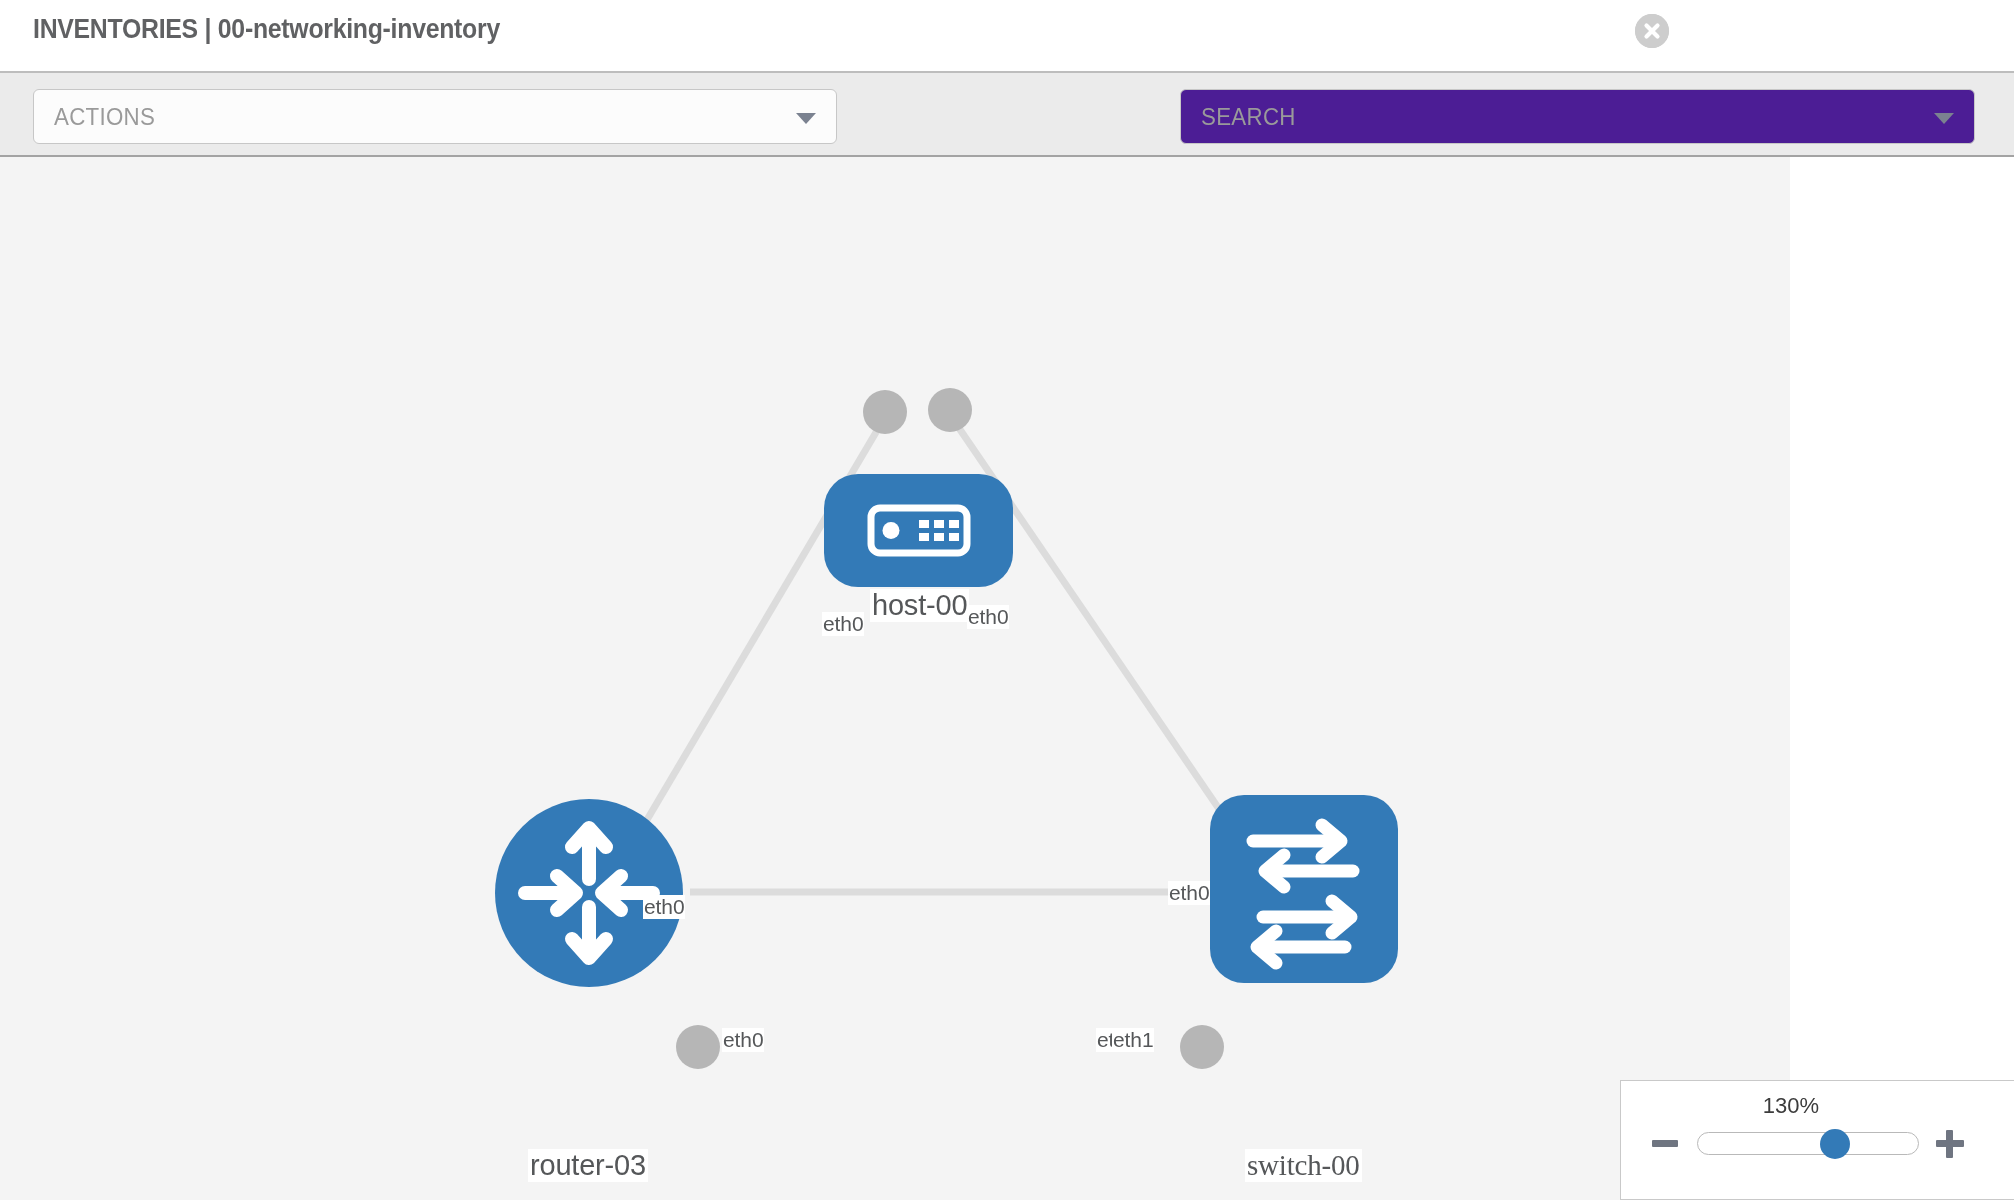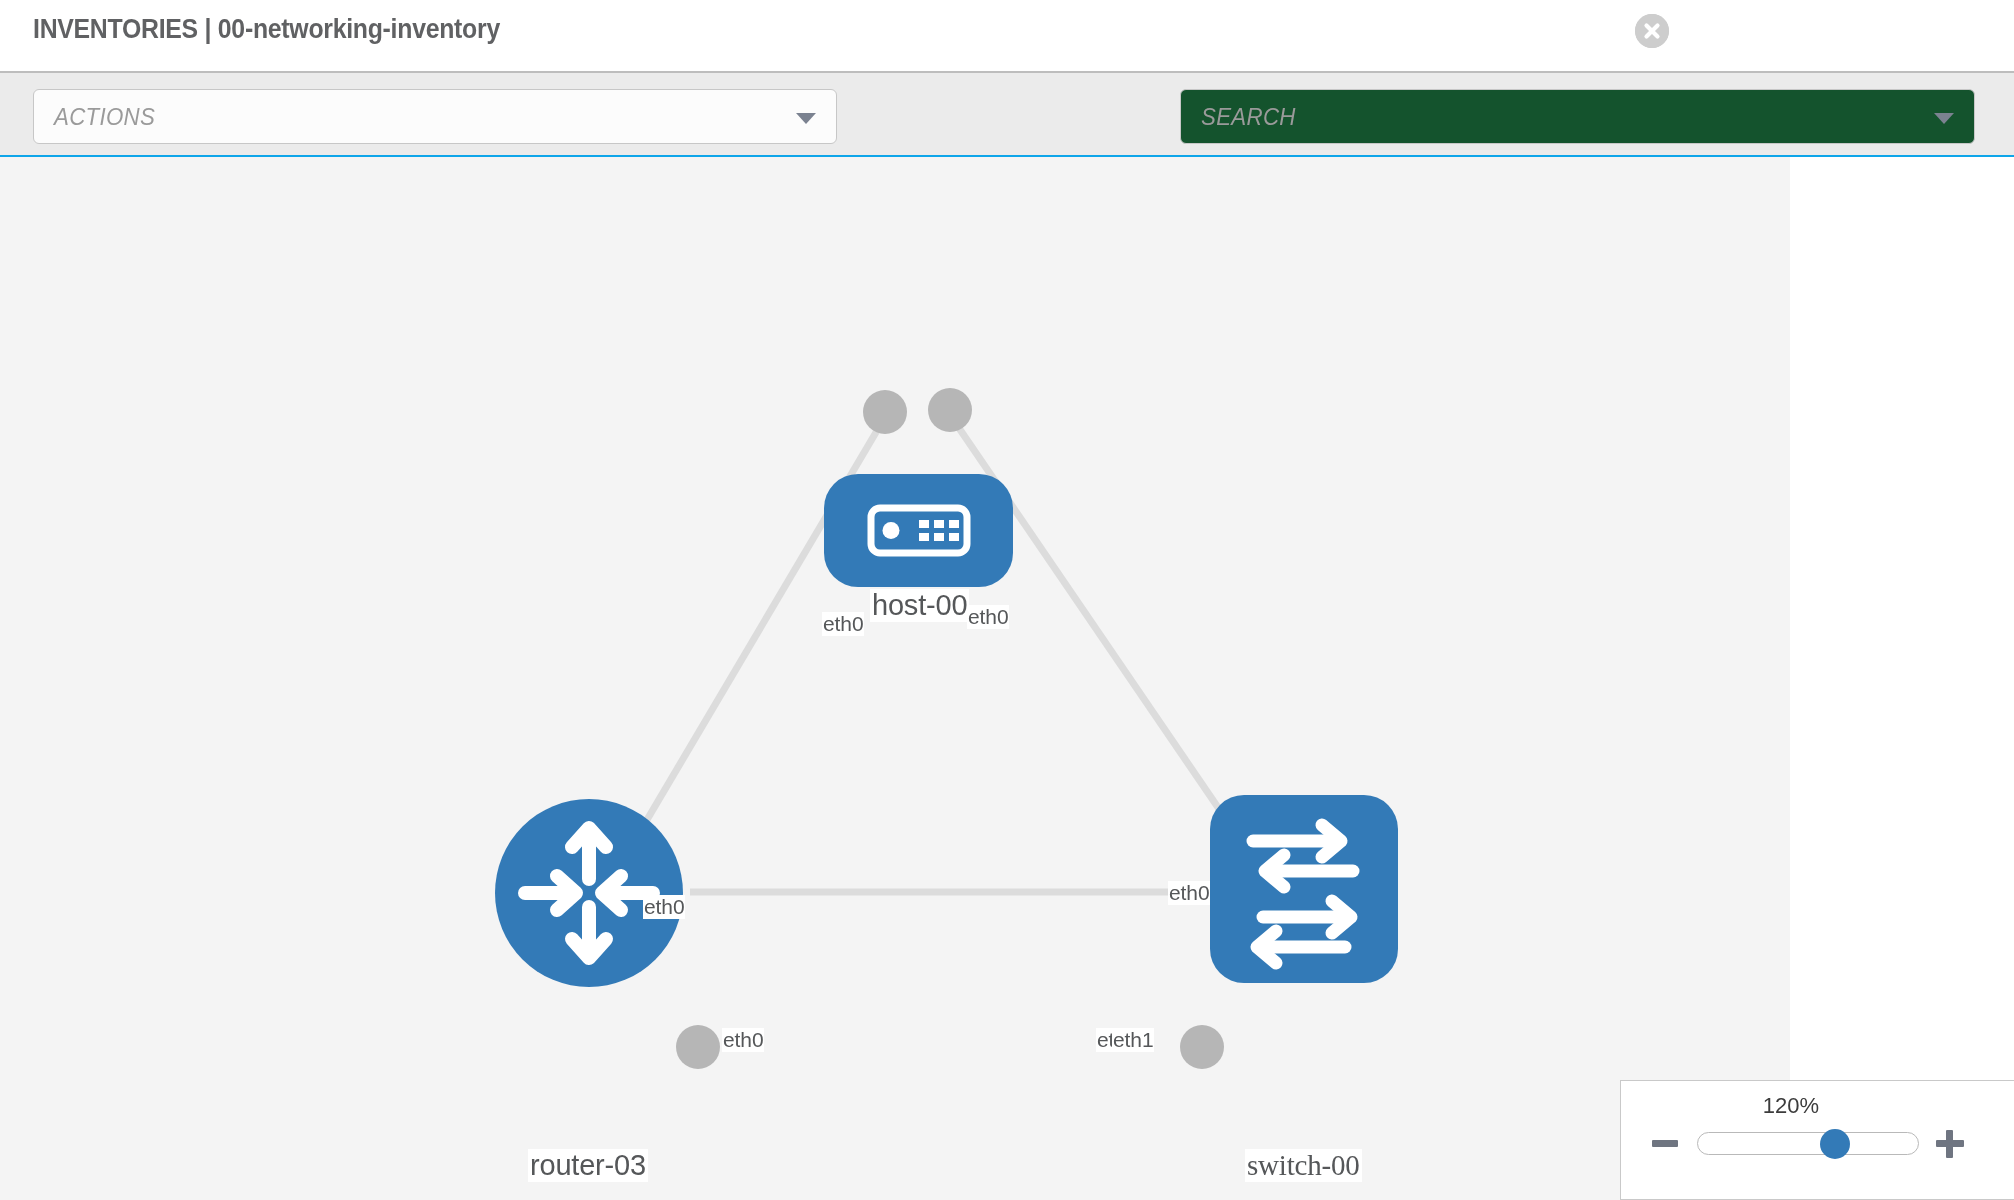--- a/index.html
+++ b/index.html
@@ -45,22 +45,21 @@
   }
   .close-btn svg { display:block; }
 
   
   .toolbar {
     position: absolute;
     top: 71px; left: 0;
     width: 2014px; height: 86px;
     background: #ebebeb;
     border-top: 2px solid #bdbdbd;
-    border-bottom: 2px solid #0ea5e9;
-    font-style: italic;
+    border-bottom: 2px solid #a3a3a3;
   }
   .actions-select {
     position: absolute;
     left: 33px; top: 16px;
     width: 804px; height: 55px;
     background: #fcfcfc;
     border: 1px solid #c7c7c7;
     border-radius: 6px;
     cursor: pointer;
   }
@@ -89,21 +88,21 @@
     width: 46px; height: 46px;
     cursor: pointer;
   }
   .tool-icon.wrench { left: 1038px; }
   .tool-icon.key    { left: 1105px; }
 
   .search-box {
     position: absolute;
     left: 1180px; top: 16px;
     width: 795px; height: 55px;
-    background: #14532d;
+    background: #4c1d95;
     border: 1px solid #c7c7c7;
     border-radius: 6px;
     cursor: text;
   }
   .search-placeholder {
     position: absolute;
     left: 20px; top: 13px;
     font-size: 24px;
     color: #9a9a9a;
     letter-spacing: 0.3px;
@@ -318,20 +317,20 @@
 
     <div class="edge-label" style="left:643px; top:738px;">eth0</div>
     <div class="edge-label" style="left:1168px; top:724px;">eth0</div>
 
     <div class="edge-label" style="left:722px; top:871px;">eth0</div>
     <div class="edge-label" style="left:1096px; top:871px;">eth0</div>
     <div class="edge-label" style="left:1112px; top:871px;">eth1</div>
   </div>
 
   <div class="zoom-panel">
-    <div class="zoom-level">120%</div>
+    <div class="zoom-level">130%</div>
     <div class="zoom-minus"></div>
     <div class="zoom-track"></div>
     <div class="zoom-handle" id="zoom-handle" style="left: 198.64px;"></div>
     <div class="zoom-plus"></div>
   </div>
 
 </div>
 
 </body></html>

